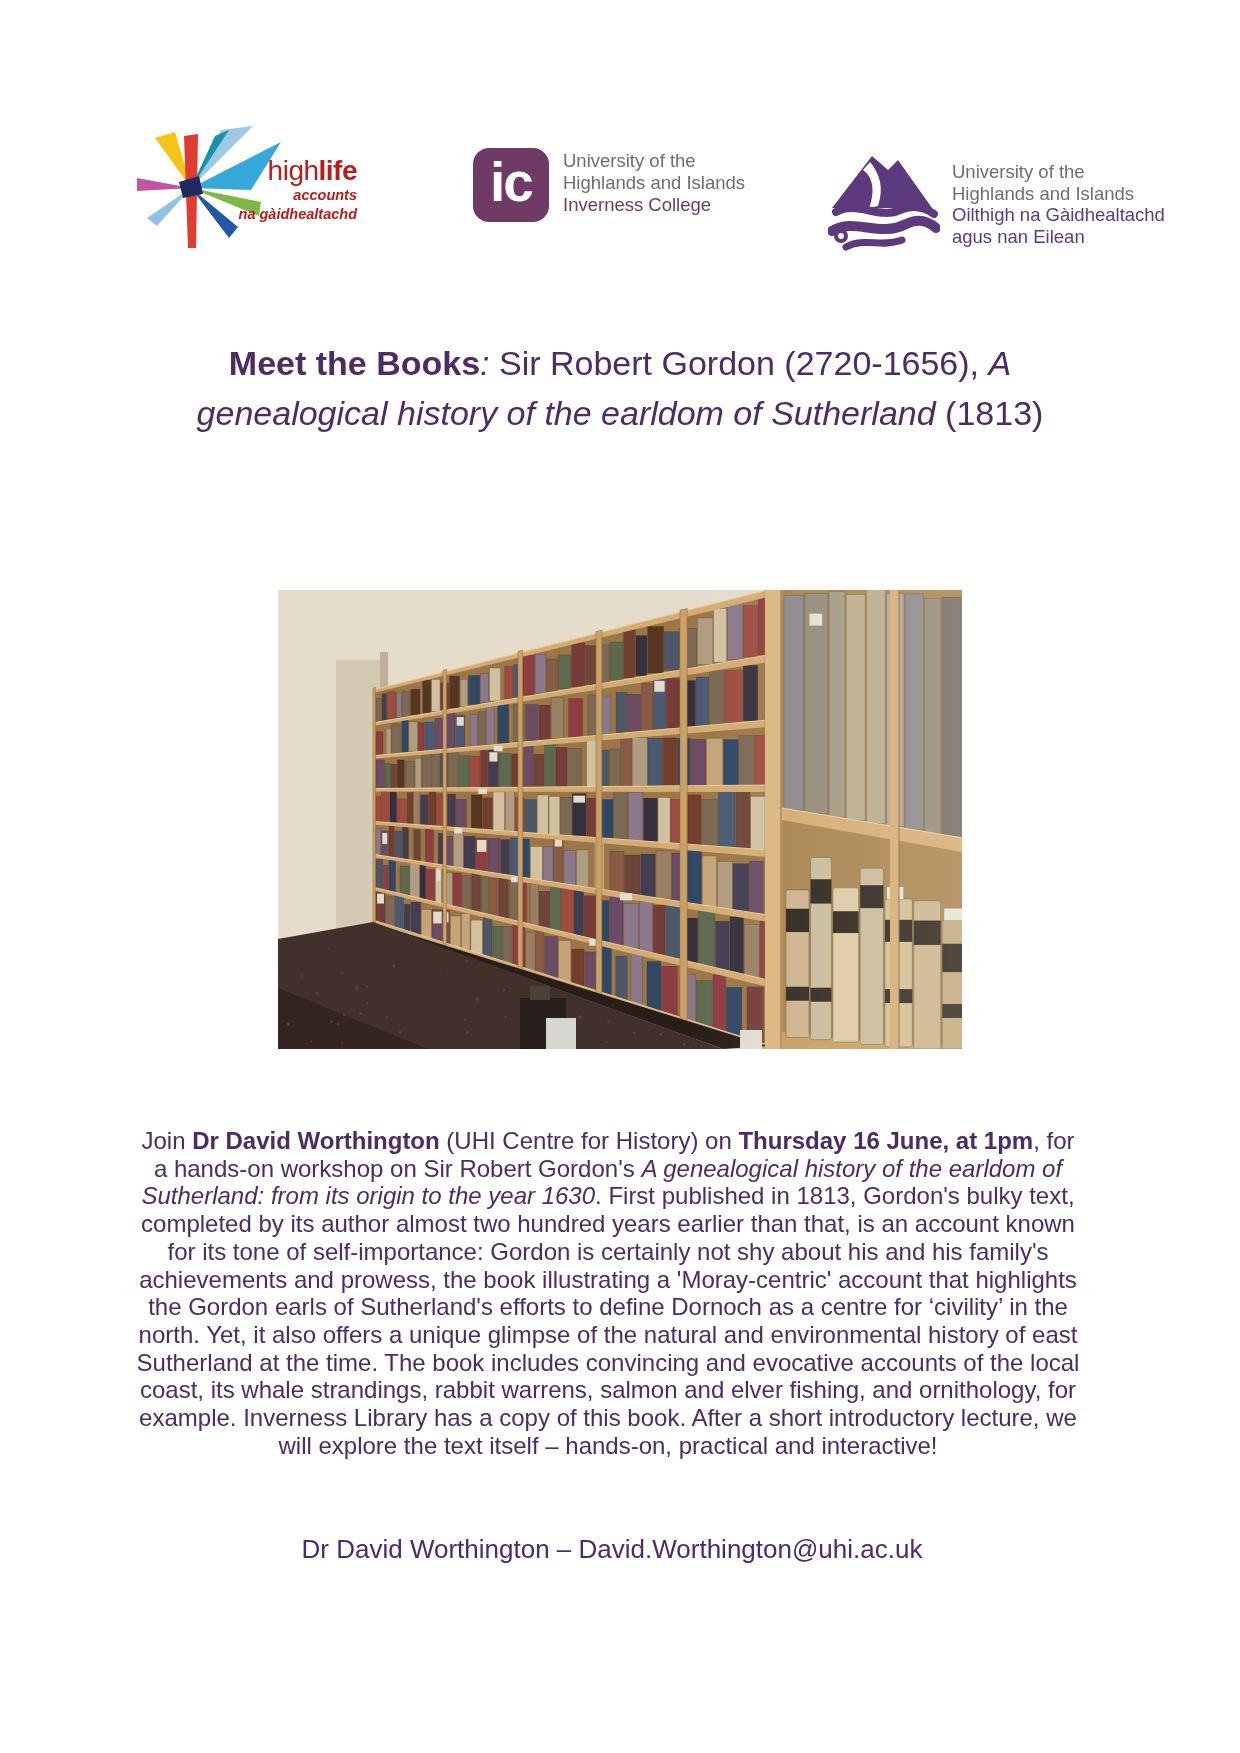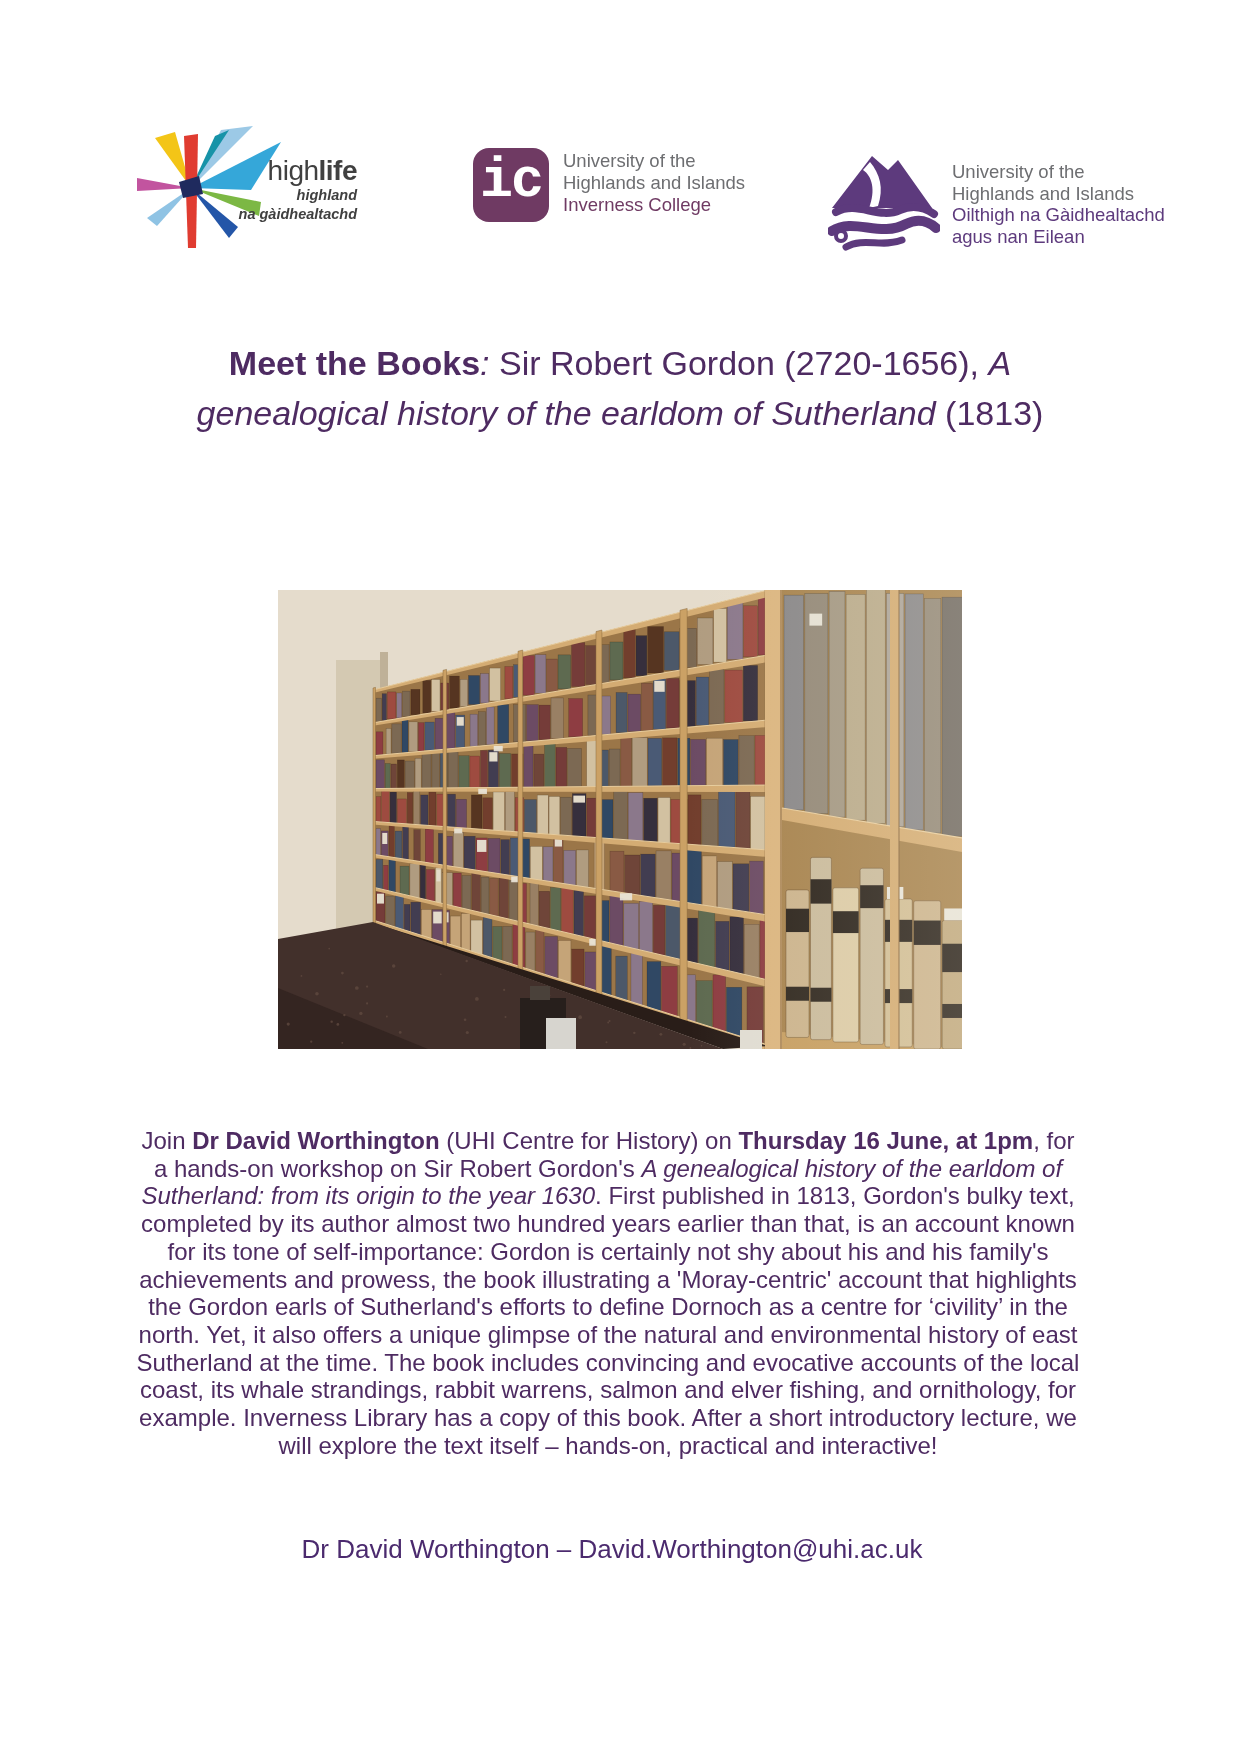--- a/index.html
+++ b/index.html
@@ -3,30 +3,30 @@
 <meta charset="utf-8">
 <style>
   html,body{margin:0;padding:0;background:#ffffff;}
   .page{position:relative;width:1240px;height:1753px;background:#ffffff;overflow:hidden;
         font-family:"Liberation Sans",sans-serif;}
 
   
   .logo{position:absolute;}
   #logo-highlife{left:133px;top:120px;width:275px;height:140px;}
   .hl-star{position:absolute;left:0;top:0;}
-  .hl-text{position:absolute;left:104px;top:36px;width:120px;text-align:right;color:#404040;}
+  .hl-text{position:absolute;left:104px;top:36px;width:120px;text-align:right;color:#b91c1c;}
   .hl-word{font-size:28px;line-height:30px;letter-spacing:-0.5px;}
   .hl-high{font-weight:400;}
   .hl-life{font-weight:800;}
   .hl-sub{font-style:italic;font-size:14.5px;font-weight:600;line-height:19px;}
 
   #logo-ic{left:413px;top:141px;width:305px;height:95px;}
   .ic-mark{position:absolute;left:60px;top:7px;width:76px;height:74px;background:#6f3a63;
            border-radius:16px;color:#ffffff;font-weight:700;font-size:55px;text-align:center;
-           line-height:68px;font-family:Liberation Mono, monospace;letter-spacing:-2px;}
+           line-height:68px;font-family:Liberation Sans, sans-serif;letter-spacing:-2px;}
   .ic-text{position:absolute;left:150px;top:9px;font-size:18.5px;line-height:22px;color:#6d6e71;white-space:nowrap;}
   .ic-purple{color:#6f3a63;}
 
   #logo-uhi{left:828px;top:148px;width:340px;height:115px;}
   .uhi-mark{position:absolute;left:0;top:0;}
   .uhi-text{position:absolute;left:124px;top:13px;font-size:18.5px;line-height:21.5px;color:#6d6e71;white-space:nowrap;}
   .uhi-purple{color:#5d3a7d;}
 
   
   .title{position:absolute;left:110px;top:338px;width:1020px;text-align:center;
@@ -60,21 +60,21 @@
       <polygon points="58,68 22,18 42,12" fill="#f3c517"></polygon>
       <polygon points="58,68 128,82 126,96" fill="#7cb844"></polygon>
       <polygon points="58,68 4,58 4,71" fill="#c2549f"></polygon>
       <polygon points="51,16 65,14 63,128 55,128" fill="#e03c31"></polygon>
       <polygon points="46,62 66,56 70,74 50,78" fill="#1f2a5e"></polygon>
     </svg>
     <div class="hl-text">
       <div class="hl-word">
         <span class="hl-high">high</span><span class="hl-life">life</span>
       </div>
-      <div class="hl-sub">highland</div>
+      <div class="hl-sub">accounts</div>
       <div class="hl-sub">na gàidhealtachd</div>
     </div>
   </div>
 
   <div class="logo" id="logo-ic">
     <div class="ic-mark">ic</div>
     <div class="ic-text">
       <div>University of the</div>
       <div>Highlands and Islands</div>
       <div class="ic-purple">Inverness College</div>

